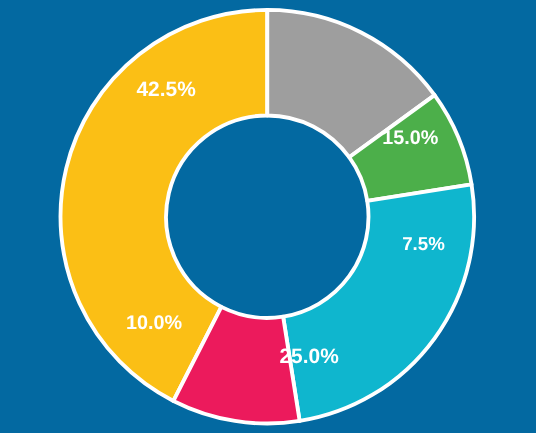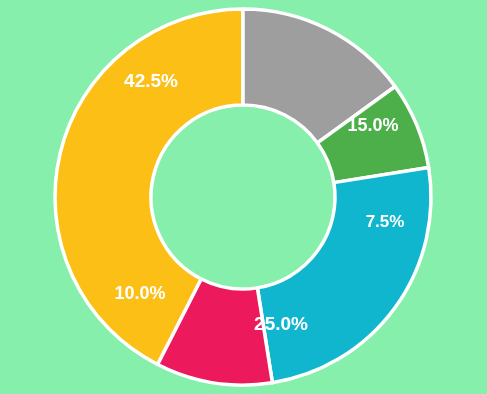--- a/index.html
+++ b/index.html
@@ -11,21 +11,21 @@
   body {
     width: 487px;
     height: 394px;
     font-family: "Liberation Sans", sans-serif;
     overflow: hidden;
   }
   #chart-root {
     position: relative;
     width: 487px;
     height: 394px;
-    background: #86efac;
+    background: #0369a1;
     text-align: right;
   }
   #donut-svg {
     display: block;
     width: 487px;
     height: 394px;
   }
   .slice-path {
     stroke: #ffffff;
     stroke-width: 3.5;

